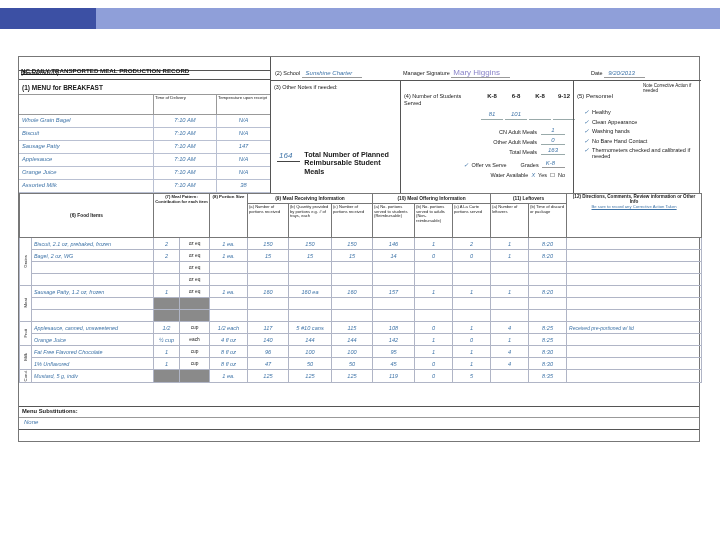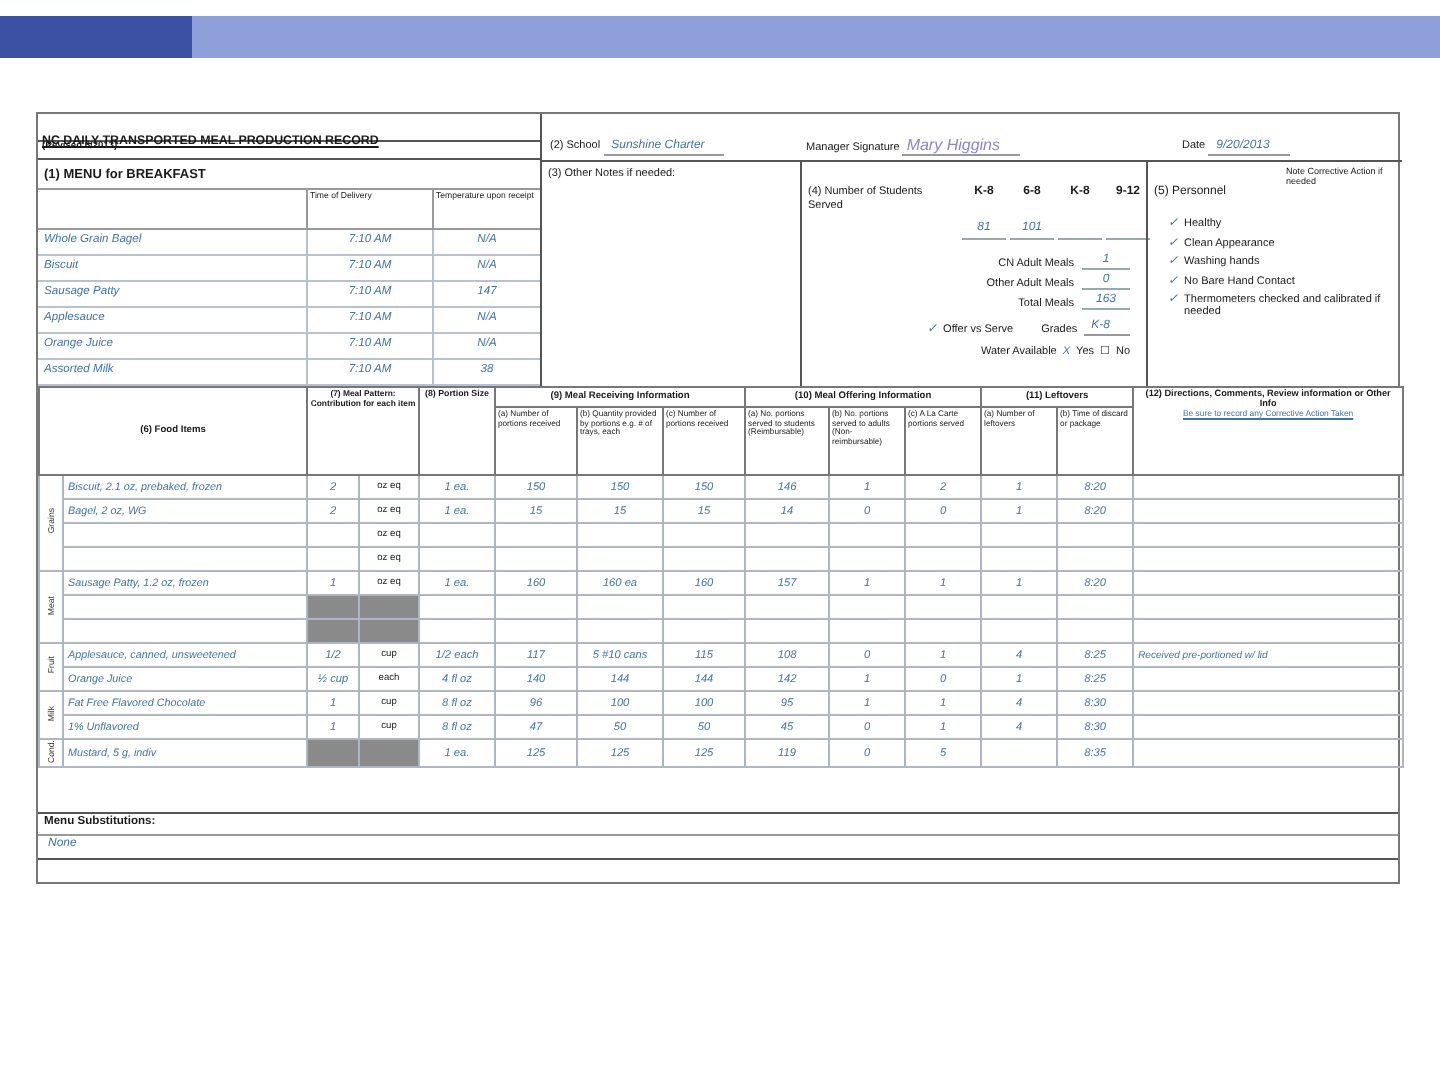--- a/index.html
+++ b/index.html
@@ -3,21 +3,21 @@
 <meta charset="utf-8">
 <style>
   *{margin:0;padding:0;box-sizing:border-box;}
   html,body{width:720px;height:540px;}
   body{background:#ffffff;font-family:"Liberation Sans",sans-serif;color:#1a1a1a;}
   .slide{position:relative;width:720px;height:540px;background:#fff;overflow:hidden;}
   .bar-dark{position:absolute;left:0;top:8px;width:96px;height:21px;background:#3c50a4;}
   .bar-light{position:absolute;left:96px;top:8px;width:624px;height:21px;background:#8f9fd9;}
   .form{position:absolute;left:18px;top:56px;width:682px;height:386px;border:1px solid #777;background:#fff;}
   .ink{color:#3f74a8;font-style:italic;}
-  .sig{color:#8b85c9;font-style:italic;font-size:8px;border-bottom:1px solid #999;padding:0 10px 0 2px;}
+  .sig{color:#8b85c9;font-size:8px;border-bottom:1px solid #999;padding:0 10px 0 2px;}
   
   .left-block{position:absolute;left:0;top:0;width:252px;height:136px;border-right:1px solid #555;}
   .title-box{height:14px;border-bottom:1px solid #555;padding:2px 2px 0;}
   .title-text{font-weight:bold;font-size:6.2px;text-decoration:underline;}
   .revised-box{height:9px;border-bottom:1px solid #555;font-size:4.8px;font-weight:bold;padding-left:2px;}
   .menu-heading{height:15px;border-bottom:1px solid #999;font-size:6.5px;font-weight:bold;padding:4px 0 0 3px;}
   .menu-table{position:absolute;left:0;top:38px;width:251px;}
   .menu-head{display:flex;height:20px;border-bottom:1px solid #999;}
   .mh-name{width:134px;}
   .mh-time{width:63px;border-left:1px solid #999;font-size:4.3px;padding:1px;line-height:1.15;}
@@ -146,20 +146,24 @@
         <span class="sig">Mary Higgins</span>
       </span>
       <span class="sb-date">
         <span>Date</span>
         <span class="ink uline">9/20/2013</span>
       </span>
     </div>
 
     <div class="notes-box">
       <div class="notes-label">(3) Other Notes if needed:</div>
+      <div class="total-planned">
+        <span class="ink tp-val">164</span>
+        <span class="tp-label">Total Number of Planned Reimbursable Student Meals</span>
+      </div>
     </div>
 
     <div class="students-box">
       <div class="students-label">(4) Number of Students Served</div>
       <div class="grades-head">
         <span>K-8</span>
         <span>6-8</span>
         <span>K-8</span>
         <span>9-12</span>
       </div>

